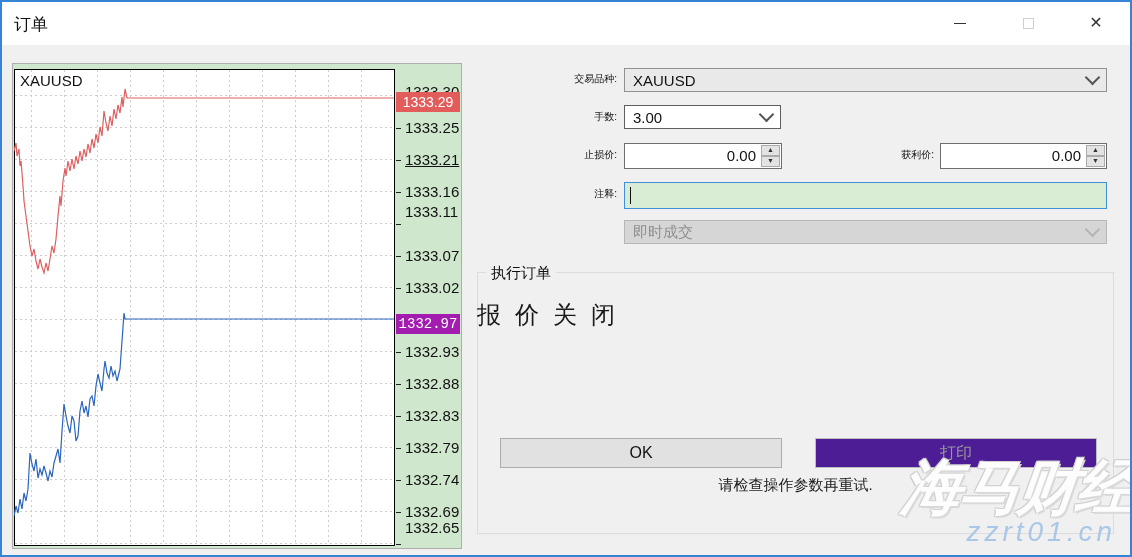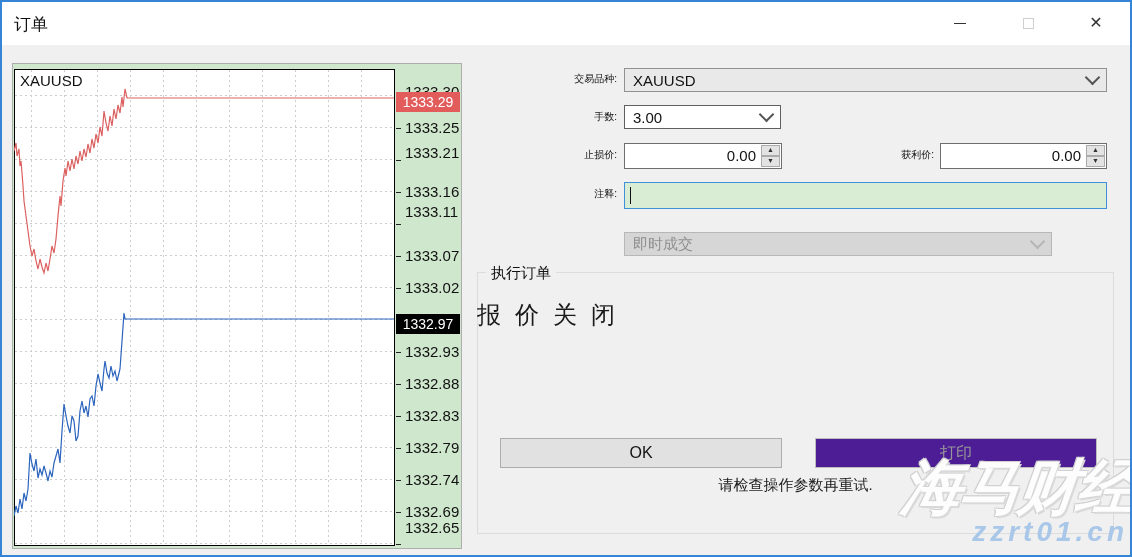--- a/index.html
+++ b/index.html
@@ -19,21 +19,21 @@
   .chart-widget{position:absolute;left:10px;top:61px;width:450px;height:486px;background:#cfe7cd;
        border:1px solid #adadad;box-sizing:border-box;}
   .plot-svg{position:absolute;left:12px;top:67px;}
   .symbol-label{position:absolute;left:18px;top:70px;font-size:15px;color:#111;z-index:2;}
   .scale{position:absolute;left:392px;top:61px;width:68px;height:486px;overflow:hidden;}
   .tickmark{position:absolute;left:2px;width:5px;height:1px;background:#222;}
   .ticklabel{position:absolute;left:11px;font-size:15px;color:#111;white-space:nowrap;}
   .badge{position:absolute;left:2px;width:64px;height:20px;line-height:20px;text-align:center;
        font-size:14px;color:#fff;z-index:3;}
   .badge-ask{background:#e25c5c;}
-  .badge-bid{background:#000000;}
+  .badge-bid{background:#a21caf;font-family:Liberation Mono, monospace;}
   
   .flabel{position:absolute;width:150px;text-align:right;font-size:10px;color:#111;white-space:nowrap;}
   .combo{position:absolute;height:24px;box-sizing:border-box;border:1px solid #919191;background:#e9e9e9;
        display:flex;align-items:center;padding:0 8px;font-size:15px;color:#111;}
   .chev{width:9px;height:9px;border-right:2px solid #555;border-bottom:2px solid #555;
        transform:rotate(45deg);margin-left:auto;margin-top:-5px;flex:0 0 auto;}
   .chev-dis{border-color:#b5b5b5;}
   .spin{position:absolute;height:26px;box-sizing:border-box;background:#fff;border:1px solid #6e6e6e;display:flex;}
   .spin .val{flex:1;text-align:right;font-size:15px;line-height:24px;padding-right:4px;color:#111;}
   .spin .btns{width:19px;display:flex;flex-direction:column;padding:1px;}
@@ -50,21 +50,21 @@
        letter-spacing:14px;color:#1a1a1a;}
   .pushbtn{position:absolute;top:436px;width:282px;height:30px;box-sizing:border-box;text-align:center;
        line-height:28px;font-size:16px;}
   .okbtn{left:498px;background:#e1e1e1;border:1px solid #adadad;color:#111;}
   .printbtn{left:813px;background:#4c1d95;border:1px solid #bdbdbd;color:#979797;}
   .message{position:absolute;left:475px;top:474px;width:637px;text-align:center;font-size:15px;color:#1c1c1c;}
   
   .wm1{position:absolute;right:-4px;top:446px;font-size:60px;font-weight:bold;font-style:italic;
        color:#fdfdfd;letter-spacing:-2px;transform:skewX(-6deg);z-index:5;
        text-shadow:2px 2px 0 #d9d9d9,-1px -1px 0 #d0d0d0,1px -1px 0 #d0d0d0,-1px 1px 0 #d0d0d0;}
-  .wm2{position:absolute;right:2px;top:514px;font-size:28px;font-weight:bold;font-style:italic;
+  .wm2{position:absolute;right:14px;top:514px;font-size:28px;font-weight:normal;font-style:italic;
        color:#a9c7e8;letter-spacing:4px;z-index:5;}
 </style>
 </head>
 <body>
 
 <div class="win">
 
   <div class="titlebar">
     <div class="title">订单</div>
     <div class="winbtn btn-min">
@@ -110,21 +110,21 @@
       <polyline points="0,82 2,74 3,87 5,80 6,97 7,92 8,104 9,117 10,132 12,147 14,162 16,177 18,187 20,180 22,192 24,200 26,190 28,198 30,204 32,194 34,202 36,190 38,177 40,184 42,170 44,147 46,127 47,137 49,112 51,99 52,107 54,92 56,102 58,90 60,100 62,87 64,95 66,82 68,92 70,80 72,88 74,75 76,84 78,70 80,79 82,65 84,74 86,58 88,67 90,42 92,54 94,62 96,47 98,57 100,40 102,50 104,36 106,44 108,28 109,38 111,20 113,29 380,29" fill="none" stroke="#dd6060" stroke-width="1.2"></polyline>
       <polyline points="0,447 2,437 4,444 6,430 8,440 10,424 12,432 14,420 16,384 18,395 20,402 22,390 24,409 26,400 28,406 30,397 32,404 34,412 36,402 38,408 40,394 42,387 44,380 46,394 48,362 50,335 52,347 54,357 56,364 58,347 60,352 62,372 64,367 66,342 68,332 70,344 72,337 74,348 76,330 78,327 80,337 82,317 84,305 86,314 88,322 90,300 91,292 93,304 95,309 97,297 99,307 101,302 103,312 105,304 106,300 108,272 110,244 111,250 380,250" fill="none" stroke="#2b64bd" stroke-width="1.2"></polyline>
     </svg>
   <div class="symbol-label">XAUUSD</div>
   <div class="scale">
       <div class="tickmark" style="top: 29px;"></div>
       <div class="ticklabel" style="top: 20px;">1333.30</div>
       <div class="tickmark" style="top: 65px;"></div>
       <div class="ticklabel" style="top: 56px;">1333.25</div>
       <div class="tickmark" style="top: 97px;"></div>
-      <div class="ticklabel" style="top: 81px;">1333.21</div>
+      <div class="ticklabel" style="top: 88px; text-decoration: underline;">1333.21</div>
       <div class="tickmark" style="top: 129px;"></div>
       <div class="ticklabel" style="top: 120px;">1333.16</div>
       <div class="tickmark" style="top: 161px;"></div>
       <div class="ticklabel" style="top: 140px;">1333.11</div>
       <div class="tickmark" style="top: 193px;"></div>
       <div class="ticklabel" style="top: 184px;">1333.07</div>
       <div class="tickmark" style="top: 225px;"></div>
       <div class="ticklabel" style="top: 216px;">1333.02</div>
       <div class="tickmark" style="top: 289px;"></div>
       <div class="ticklabel" style="top: 280px;">1332.93</div>
@@ -173,21 +173,21 @@
     <div class="btns">
       <div class="sbtn">▲</div>
       <div class="sbtn">▼</div>
     </div>
   </div>
 
   <div class="comment">
     <div class="caret"></div>
   </div>
 
-  <div class="combo combo-disabled" style="left:622px;top:230px;width:428px;font-family:Liberation Mono, monospace;">
+  <div class="combo combo-disabled" style="left:622px;top:218px;width:483px;font-family:Liberation Mono, monospace;">
     <span>即时成交</span>
     <span class="chev chev-dis"></span>
   </div>
 
   <div class="groupbox"></div>
   <div class="grouplabel">执行订单</div>
   <div class="status">报价关闭</div>
 
   <div class="pushbtn okbtn">OK</div>
   <div class="pushbtn printbtn">打印</div>

